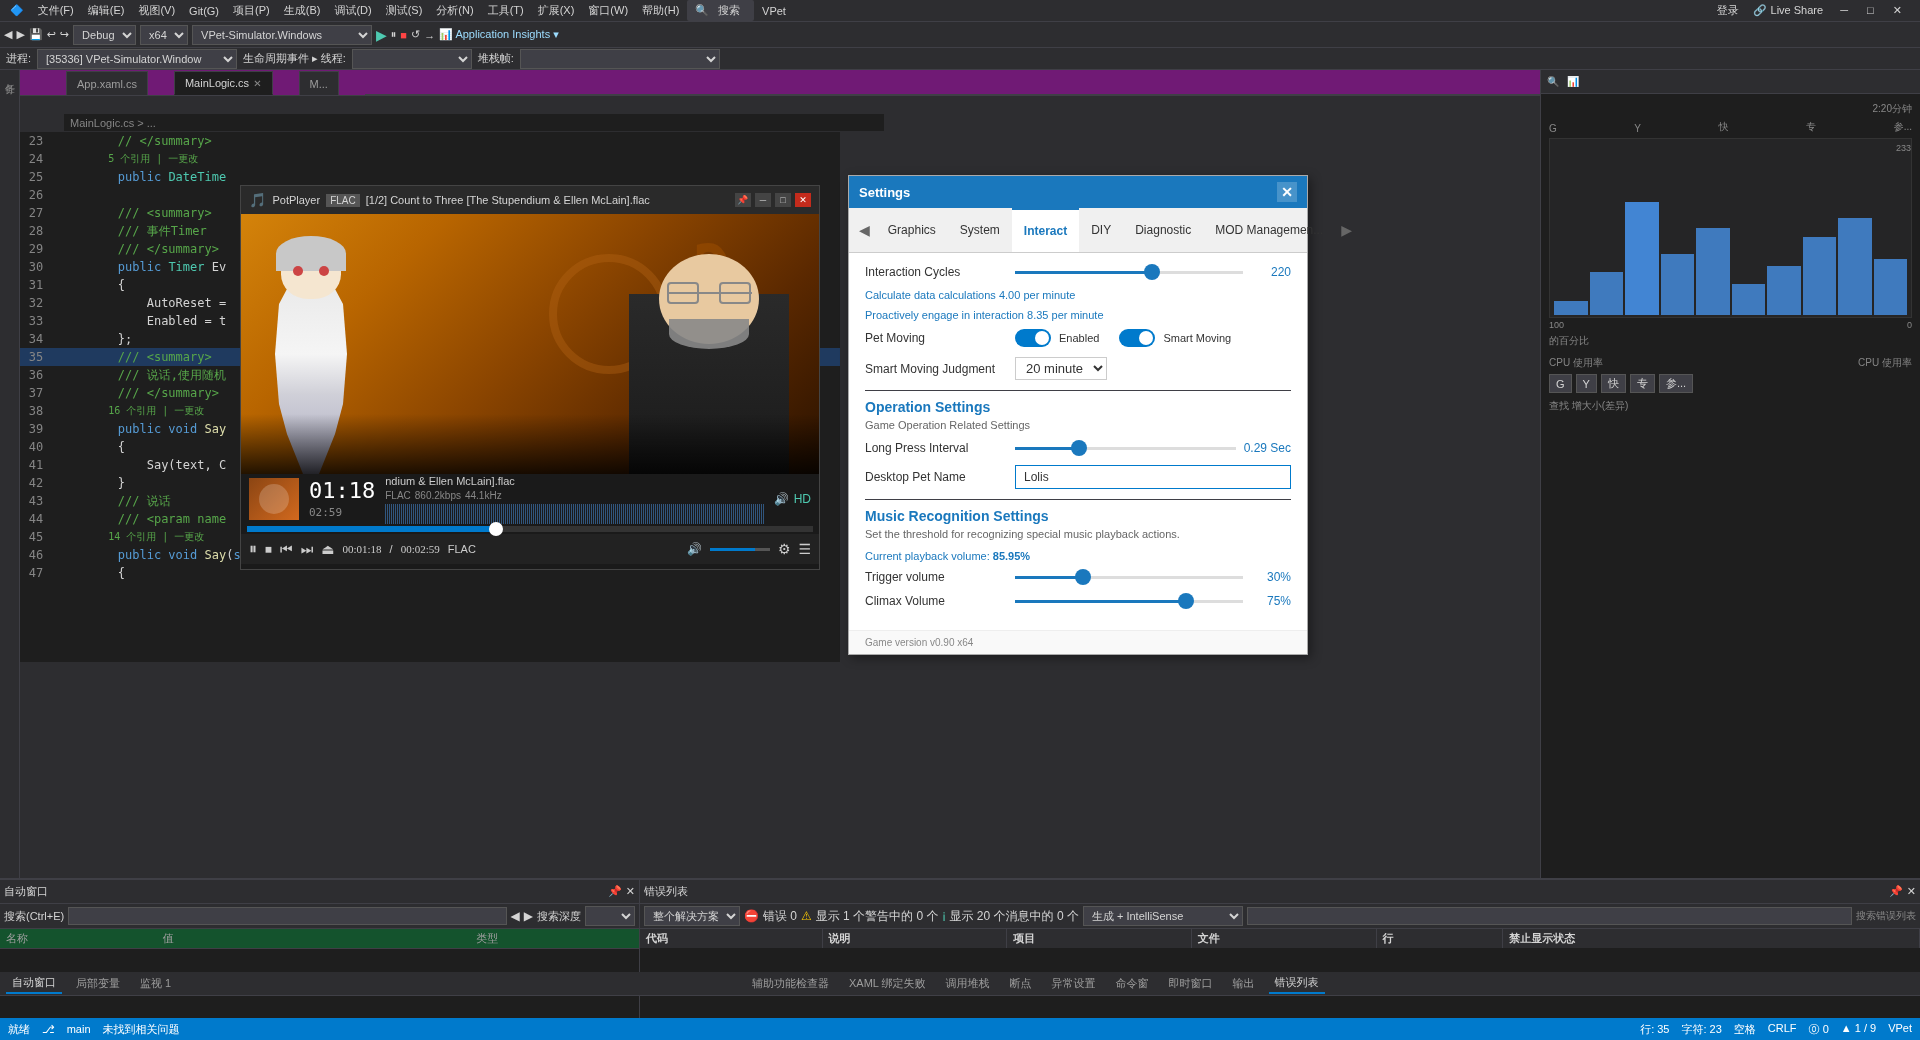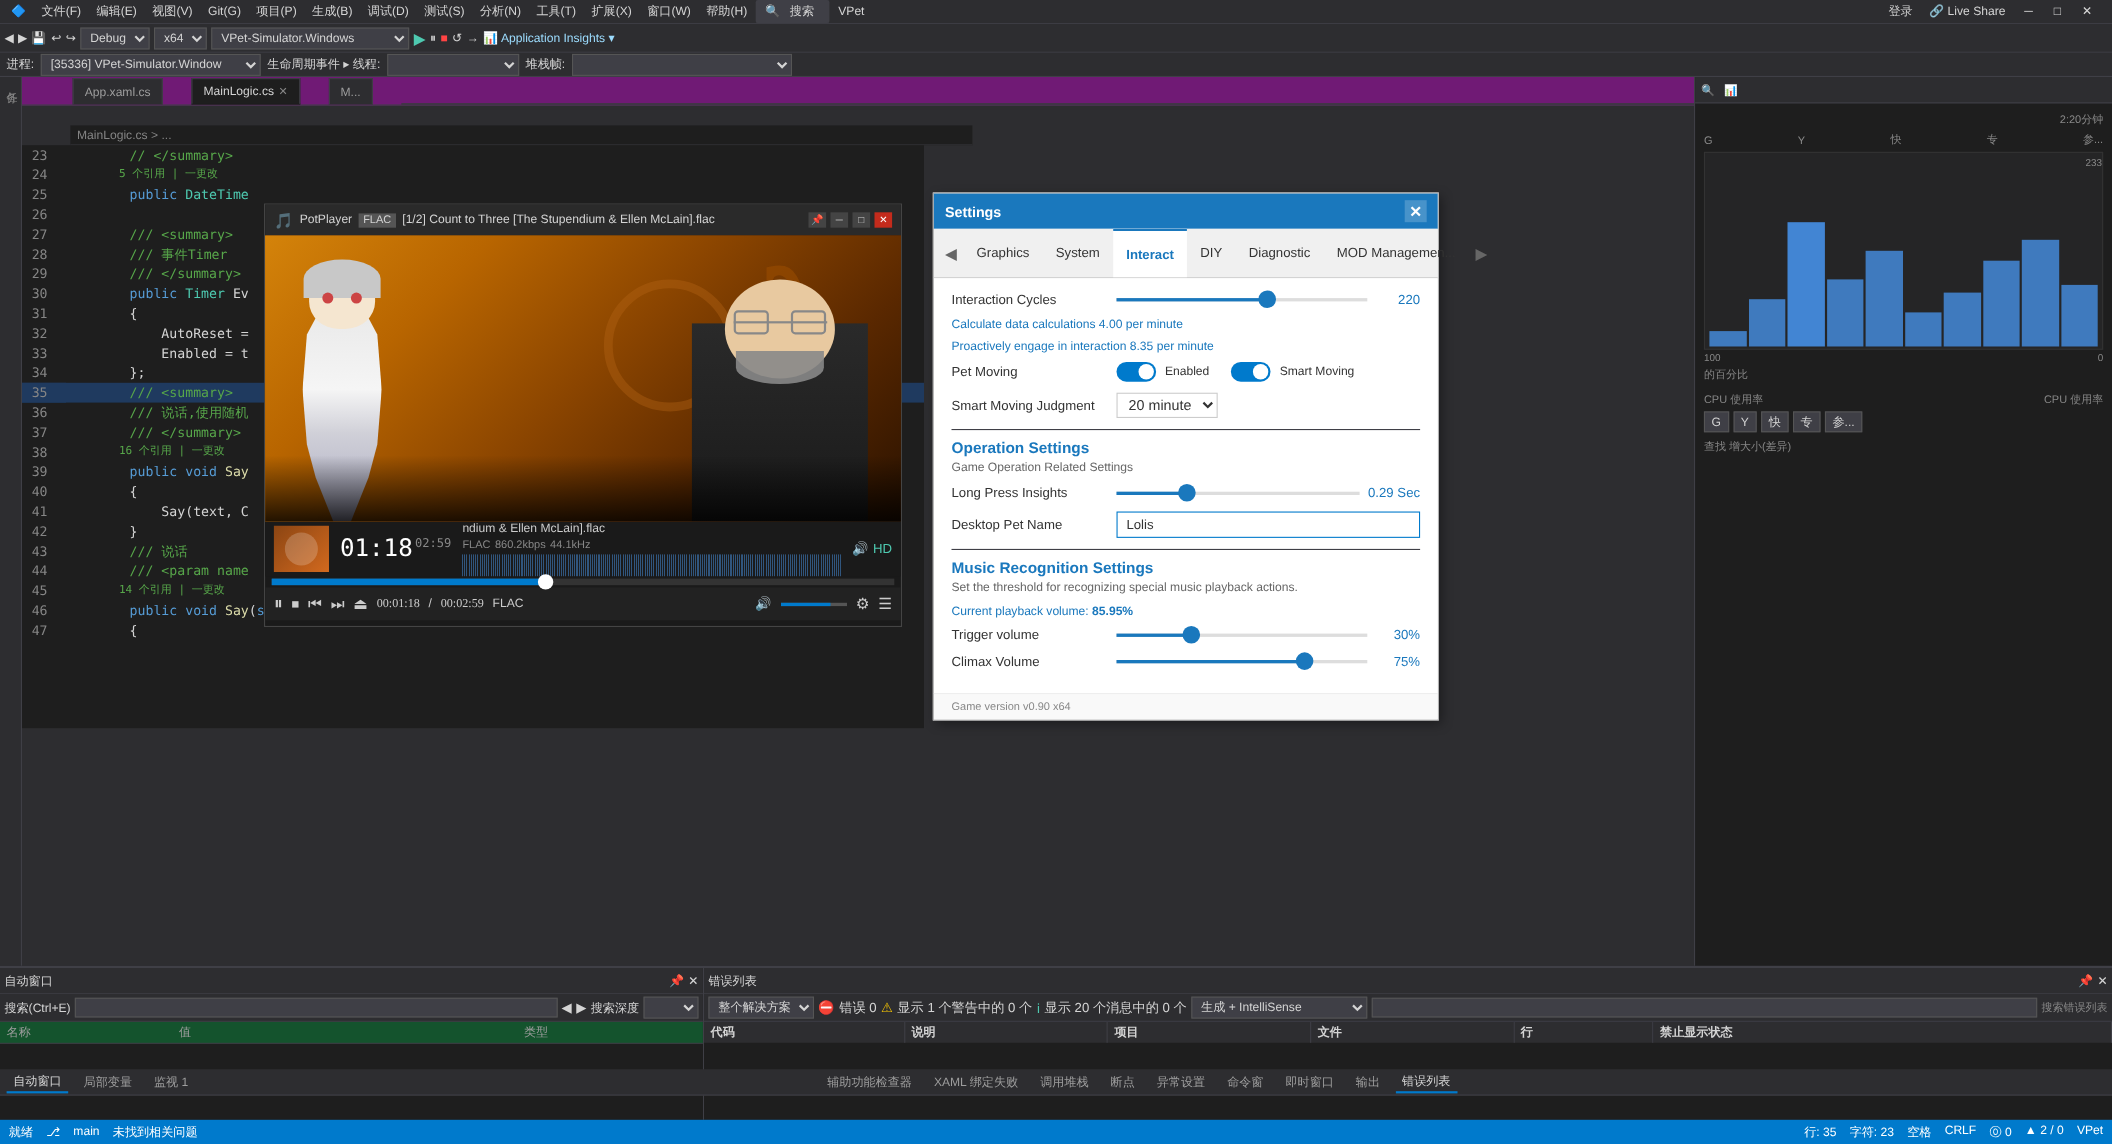--- a/index.html
+++ b/index.html
@@ -874,21 +874,21 @@
     </div>
     <div class="video-overlay"></div>
   </div>
 
   <div class="potplayer-info">
     <div class="track-thumb" style="position:relative;overflow:hidden;">
       <div style="position:absolute;inset:0;background:linear-gradient(135deg,#8b4513,#d2691e);display:flex;align-items:center;justify-content:center;">
         <div style="width:30px;height:30px;border-radius:50%;background:rgba(255,255,255,0.2);"></div>
       </div>
     </div>
-    <div style="display:flex;flex-direction:row;gap:2px;flex:0 0 auto;">
+    <div style="display:flex;flex-direction:column;gap:2px;flex:0 0 auto;">
       <span style="font-size:22px;color:white;font-family:Consolas,monospace;line-height:1.1;">01:18</span>
       <span style="font-size:11px;color:#888;font-family:Consolas,monospace;">02:59</span>
     </div>
     <div style="flex:1;display:flex;flex-direction:column;gap:3px;overflow:hidden;">
       <div style="font-size:11px;color:#ccc;overflow:hidden;text-overflow:ellipsis;white-space:nowrap;">ndium &amp; Ellen McLain].flac</div>
       <div style="display:flex;gap:4px;font-size:10px;color:#888;">
         <span>FLAC</span>
         <span>860.2kbps</span>
         <span>44.1kHz</span>
       </div>
@@ -990,21 +990,21 @@
         </select>
       </div>
     </div>
 
     <hr class="separator">
 
     <div class="section-title">Operation Settings</div>
     <div class="section-sub">Game Operation Related Settings</div>
 
     <div class="setting-row">
-      <span class="setting-label">Long Press Insights</span>
+      <span class="setting-label">Long Press Interval</span>
       <div class="setting-control">
         <div class="slider-track">
           <div class="slider-fill" style="width:29%;"></div>
           <div class="slider-thumb" style="left:29%;"></div>
         </div>
         <span class="slider-value">0.29 Sec</span>
       </div>
     </div>
 
     <div class="setting-row">
@@ -1138,16 +1138,16 @@
   <span>就绪</span>
   <span>⎇</span>
   <span>main</span>
   <span>未找到相关问题</span>
   <div class="status-right">
     <span>行: 35</span>
     <span>字符: 23</span>
     <span>空格</span>
     <span>CRLF</span>
     <span>⓪ 0</span>
-    <span>▲ 2 / 0</span>
+    <span>▲ 1 / 9</span>
     <span>VPet</span>
   </div>
 </div>
 
 </body></html>

